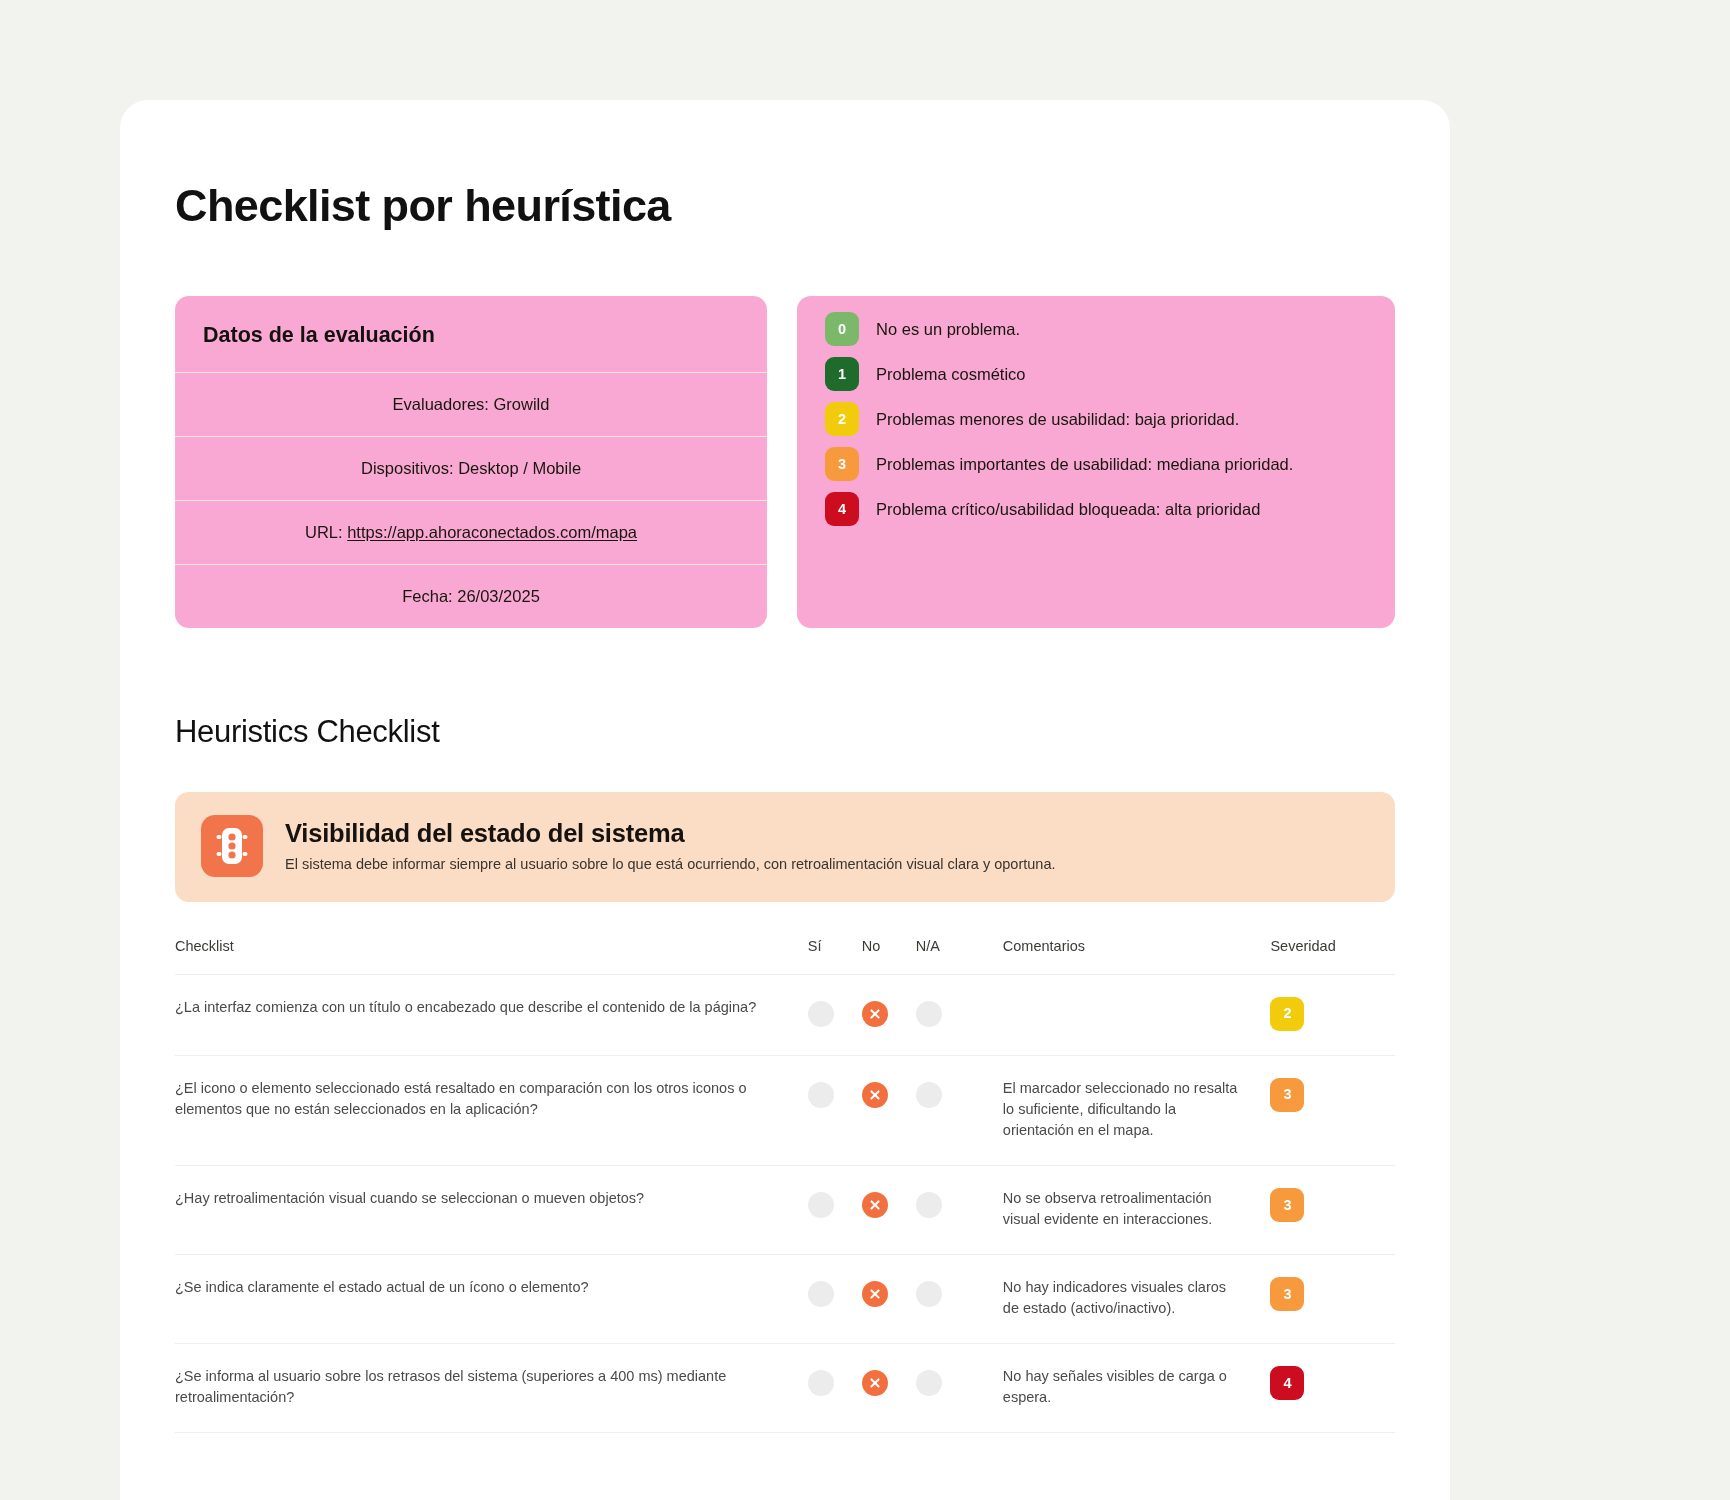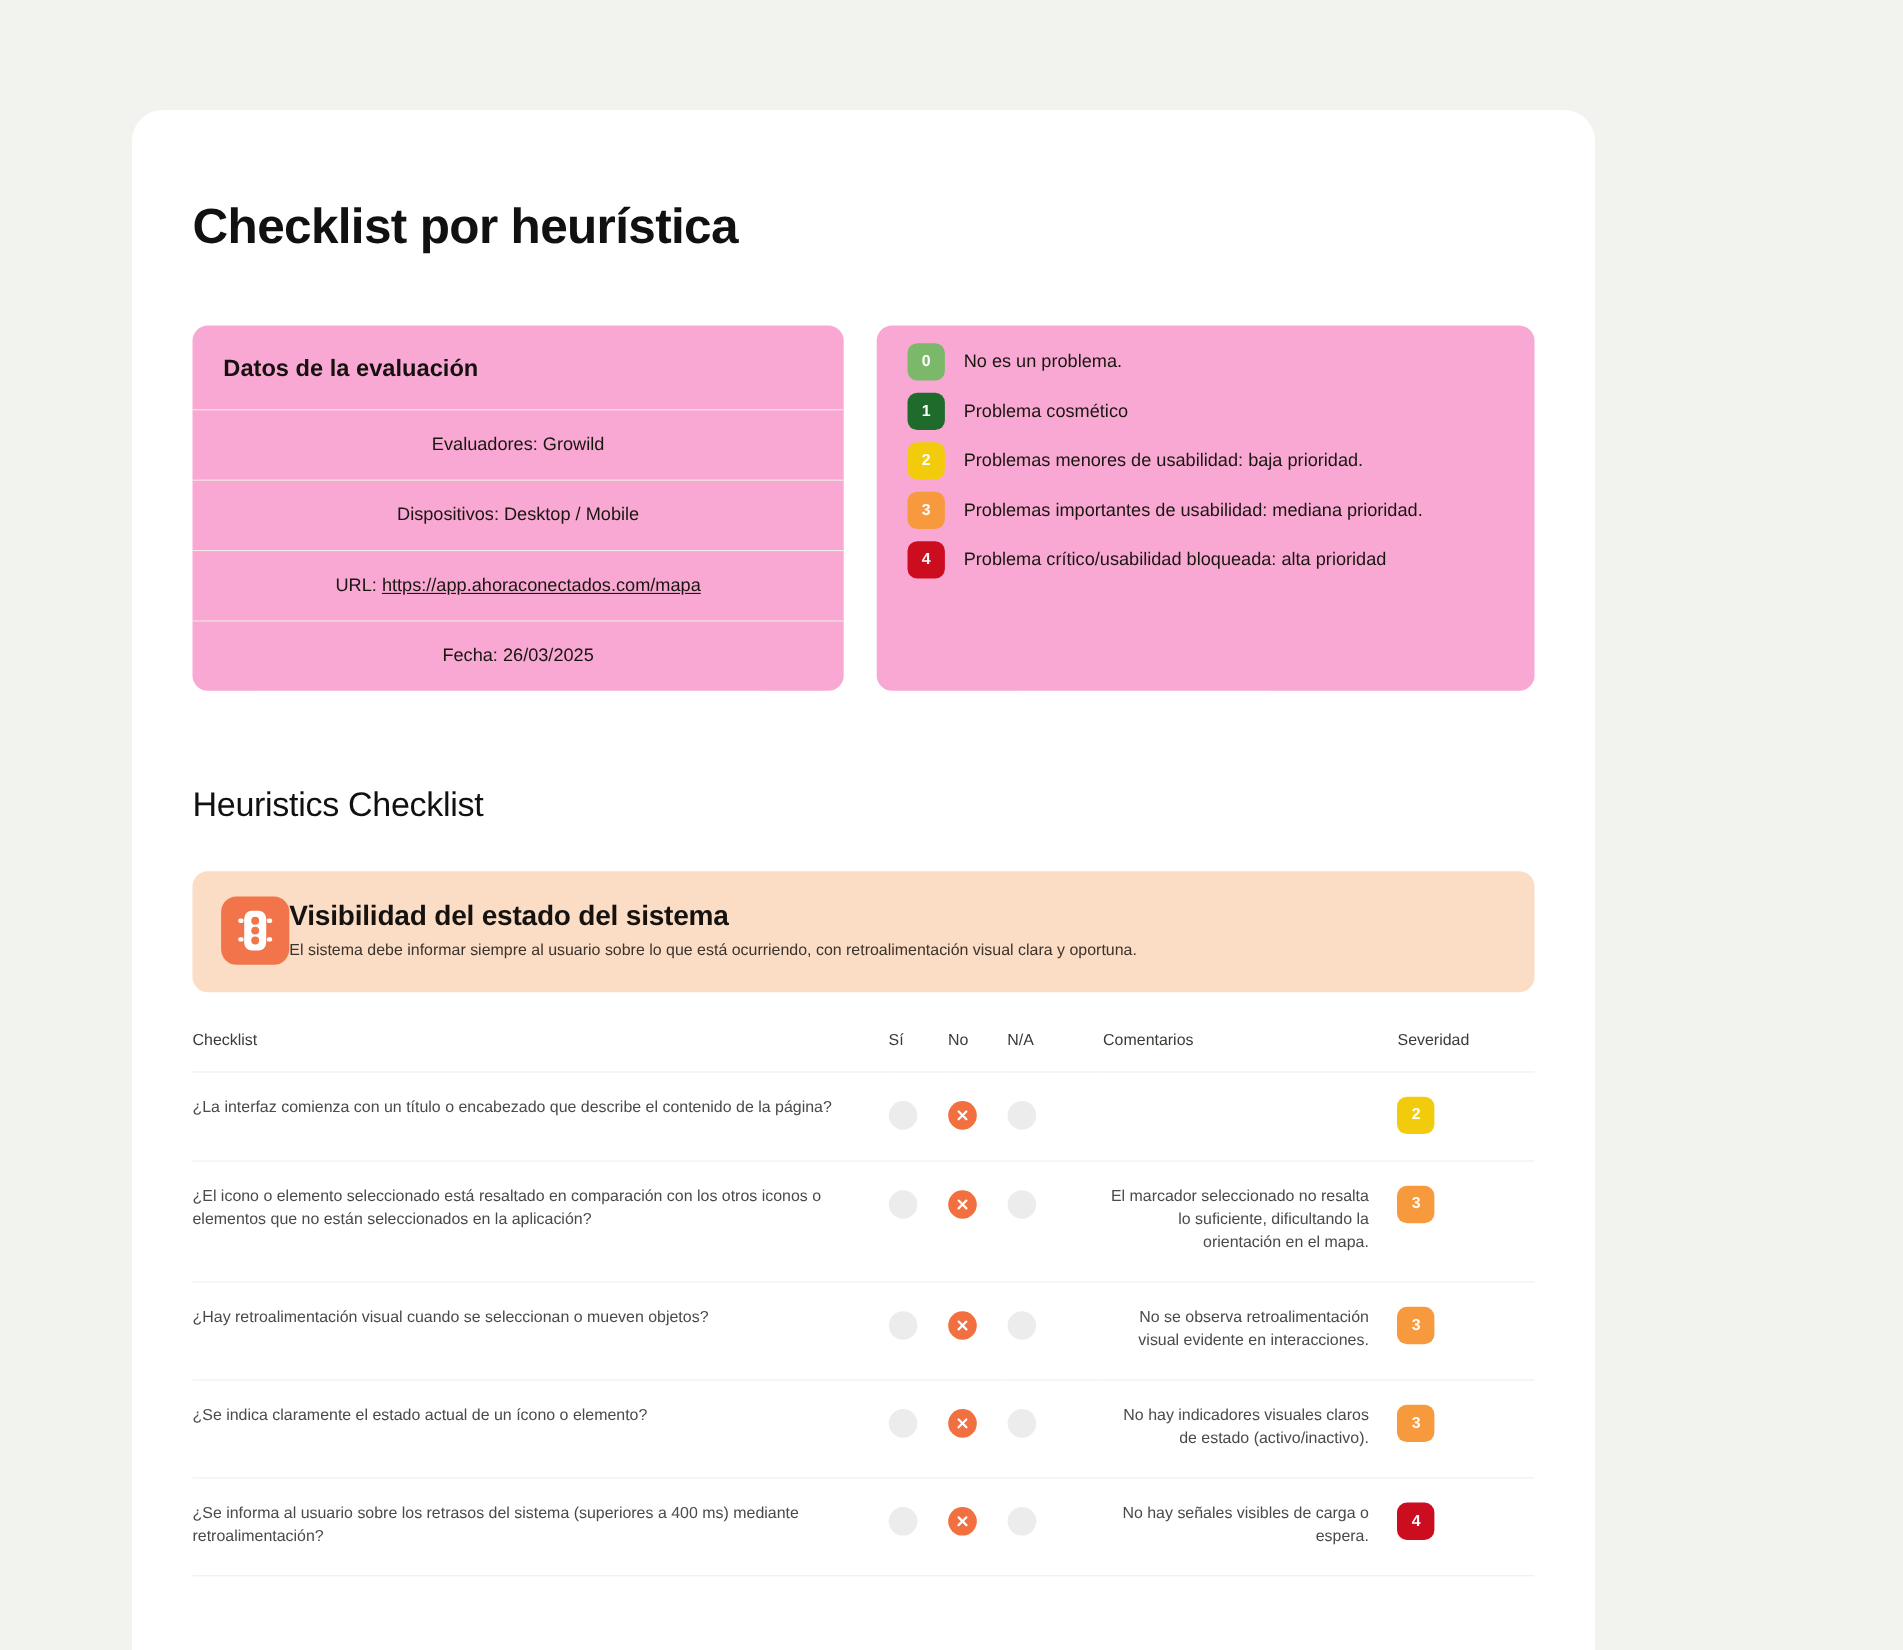--- a/index.html
+++ b/index.html
@@ -85,20 +85,21 @@
     letter-spacing: -0.3px;
     margin: 86px 0 42px 0;
   }
 
   .heur-banner {
     background: #fbdcc4;
     border-radius: 14px;
     padding: 23px 26px 25px 26px;
     display: flex;
     align-items: flex-start;
+    gap: 22px;
     margin-bottom: 18px;
   }
   .heur-icon {
     width: 62px; height: 62px;
     border-radius: 14px;
     background: #f2744a;
     display: flex; align-items: center; justify-content: center;
     flex: 0 0 auto;
   }
   .heur-texts { padding-top: 4px; }
@@ -135,21 +136,21 @@
     vertical-align: top;
     font-size: 14.5px;
     color: #4a4a4a;
     line-height: 1.45;
   }
   tr.last-line td { border-bottom: 1px solid #eeeeee; }
 
   .col-check { width: 610px; padding-right: 34px !important; }
   .col-mark  { width: 52px; }
   .col-gap   { width: 32px; }
-  .col-com   { width: 258px; padding-right: 26px !important; text-align: right; }
+  .col-com   { width: 258px; padding-right: 26px !important; }
   .col-sev   { width: 120px; margin-left: 45px; }
 
   .q-text { padding-right: 10px; }
 
   .radio {
     width: 26px; height: 26px;
     border-radius: 50%;
     background: #ececec;
     display: block;
     margin-top: 4px;

